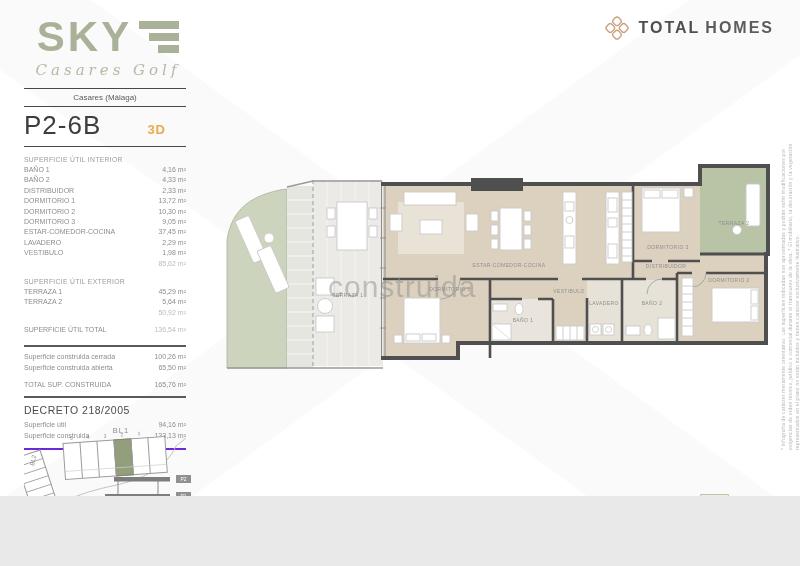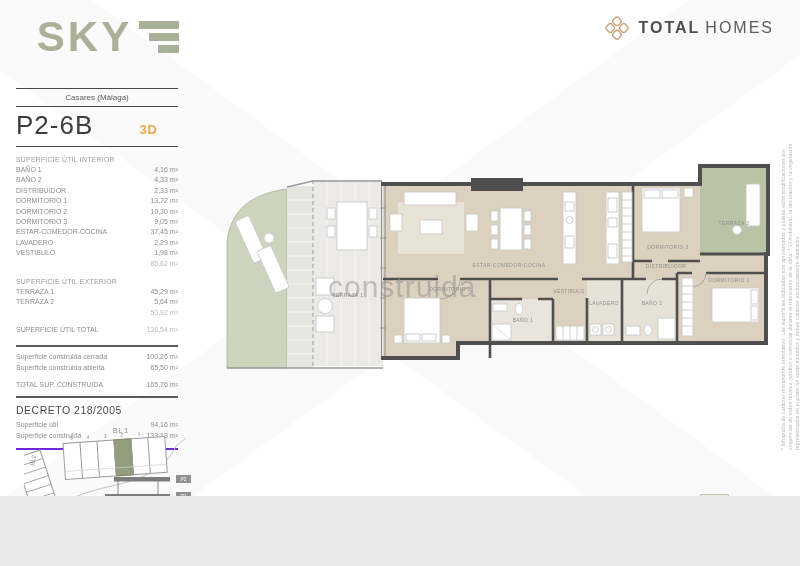--- a/index.html
+++ b/index.html
@@ -11,23 +11,23 @@
   .sky-row{display:flex;align-items:center;justify-content:center;}
   .sky-txt{font-size:42px;font-weight:600;letter-spacing:3px;color:#a9b199;line-height:42px;}
   .ebars{width:40px;margin-left:7px;display:flex;flex-direction:column;gap:4px;align-items:flex-end;}
   .ebars div{height:8px;background:#a9b199;}
   .eb1{width:40px}.eb2{width:30px}.eb3{width:21px}
   .sky-sub{font-family:"DejaVu Serif",serif;font-style:italic;font-size:15px;letter-spacing:4px;
            color:#b3baa5;margin-top:3px;}
   #naiz-logo{position:absolute;right:26px;top:15px;display:flex;align-items:center;}
   .naiz-txt{font-size:16px;letter-spacing:2px;color:#4f4f4f;margin-left:8px;}
   .naiz-1{font-weight:600;}
-  .naiz-2{font-weight:400;margin-left:5px;color:#5c5c5c;}
+  .naiz-2{font-weight:700;margin-left:5px;color:#5c5c5c;}
   
-  #sidebar{position:absolute;left:16px;top:88px;width:162px;}
+  #sidebar{position:absolute;left:24px;top:88px;width:162px;}
   .rule{border:0;border-top:1px solid #474747;margin:0;}
   .loc{font-size:8px;color:#5a5a5a;text-align:center;padding:4px 0;}
   .unit-row{display:flex;justify-content:space-between;align-items:baseline;padding:3px 2px 5px 0;}
   .unit-code{font-size:26px;font-weight:500;letter-spacing:1px;color:#3d3d3d;}
   .badge-3d{font-size:13px;font-weight:700;letter-spacing:1px;color:#e9a94f;margin-right:18px;}
   .shead{font-size:6.8px;color:#9a9a9a;letter-spacing:.3px;margin-top:8px;line-height:10px;}
   .srow{display:flex;justify-content:space-between;font-size:7px;color:#8d8d8d;line-height:10.4px;}
   .srow .v{text-align:right;}
   .sub .v{color:#bcbcbc;}
   .stot{display:flex;justify-content:space-between;font-size:7px;color:#8d8d8d;margin-top:6px;line-height:11px;}
@@ -64,20 +64,21 @@
 
   <div id="skye-logo">
     <div class="sky-row">
       <span class="sky-txt">SKY</span>
       <span class="ebars">
         <div class="eb1"></div>
           <div class="eb2"></div>
           <div class="eb3"></div>
       </span>
     </div>
+    <div class="sky-sub">Casares Golf</div>
   </div>
 
   <div id="naiz-logo">
     <svg width="26" height="26" viewBox="0 0 26 26">
       <g fill="none" stroke="#c9a27d" stroke-width="1.4" transform="rotate(45 13 13)">
         <rect x="4.5" y="4.5" width="7.5" height="7.5" rx="2.6"></rect>
         <rect x="14" y="4.5" width="7.5" height="7.5" rx="2.6"></rect>
         <rect x="4.5" y="14" width="7.5" height="7.5" rx="2.6"></rect>
         <rect x="14" y="14" width="7.5" height="7.5" rx="2.6"></rect>
       </g>

